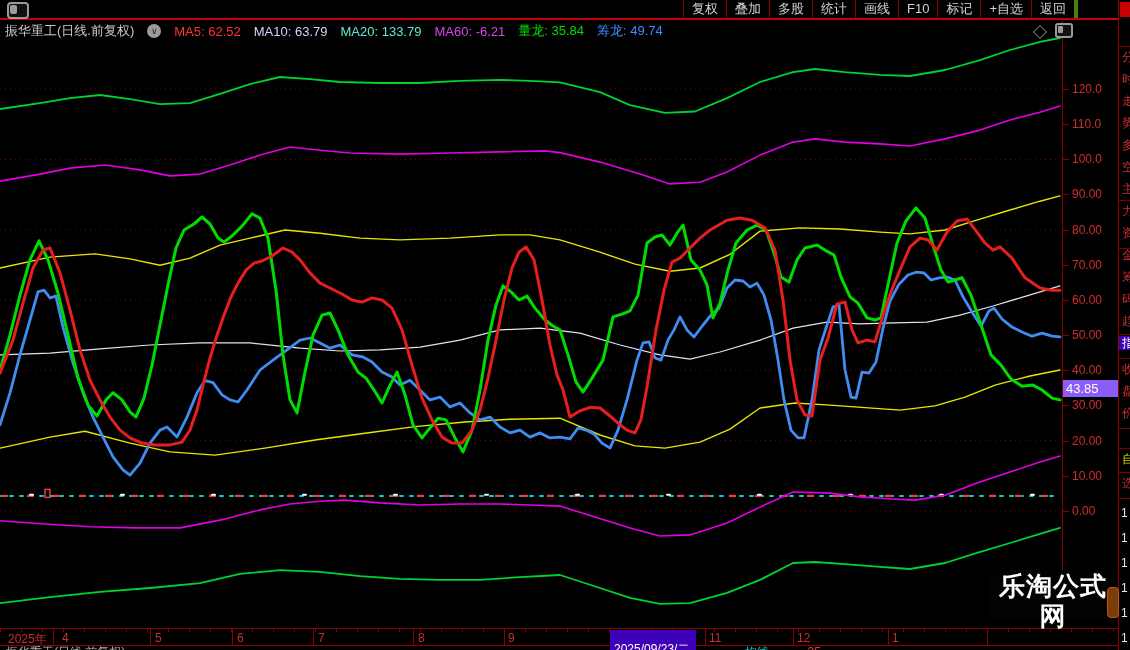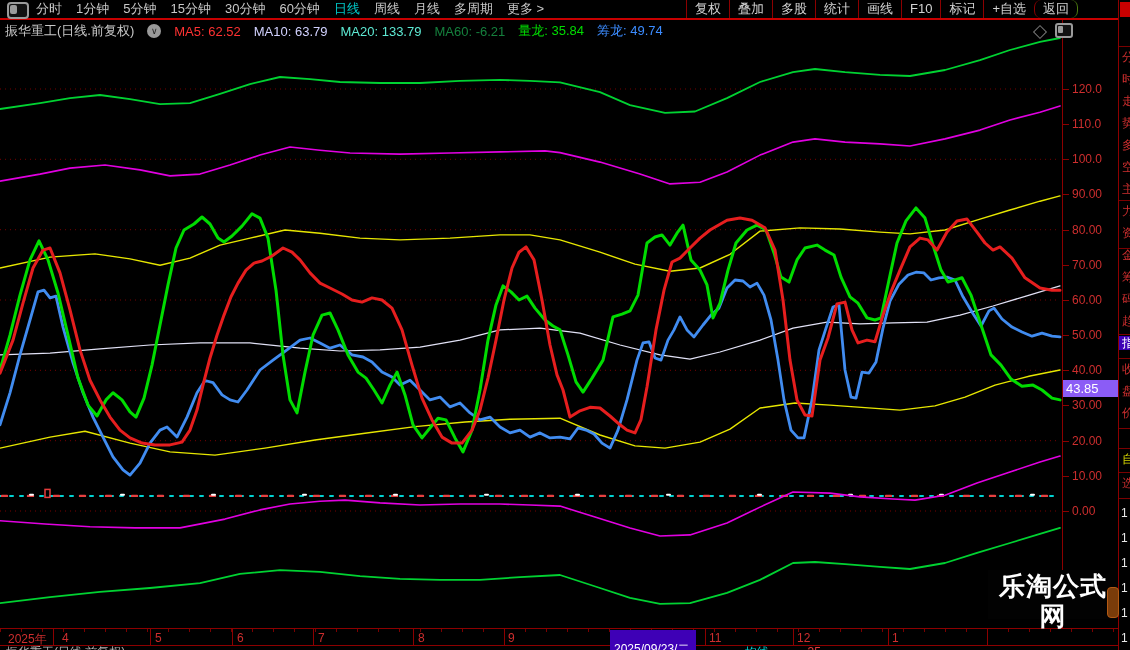--- a/index.html
+++ b/index.html
@@ -10,21 +10,21 @@
            border-bottom:2px solid #c80000;box-sizing:border-box;}
   .tb-icon{position:absolute;left:7px;top:2px;width:18px;height:13px;border:2px solid #9a9a9a;
            border-radius:4px;background:#111;}
   .tb-icon .half{position:absolute;left:1px;top:1px;width:7px;height:9px;background:#9a9a9a;border-radius:2px;}
   .tb-nav{position:absolute;left:36px;top:0;height:18px;display:flex;gap:14px;align-items:center;}
   .tb-nav .item{color:#c8c8c8;font-size:13px;white-space:nowrap;cursor:default;}
   .tb-nav .item.active{color:#00c8c8;}
   .tb-actions{position:absolute;right:52px;top:0;height:18px;display:flex;align-items:stretch;}
   .tb-actions .btn{color:#d2d2d2;font-size:13px;line-height:18px;padding:0 8px;
                    border-left:1px solid #8c0000;white-space:nowrap;}
-  .tb-actions .btn:last-child{border-right:1px solid #4d7c0f;border-radius:7px;}
+  .tb-actions .btn:last-child{border-right:4px solid #4d7c0f;}
   
   .title-row{position:absolute;left:5px;top:23px;height:16px;display:flex;gap:13px;align-items:center;z-index:5;}
   .title-row .name{color:#c8c8c8;font-size:13px;white-space:nowrap;}
   .drop-circle{width:14px;height:14px;border-radius:50%;background:#9a9a9a;color:#222;
                font-size:9px;line-height:14px;text-align:center;}
   .ind{font-size:13px;white-space:nowrap;}
   .corner-diamond{position:absolute;left:1035px;top:27px;width:8px;height:8px;
                   border:1px solid #787878;transform:rotate(45deg);z-index:6;}
   .corner-panel{position:absolute;left:1055px;top:23px;width:14px;height:11px;border:2px solid #9a9a9a;
                 border-radius:3px;z-index:6;background:#111;}
@@ -63,33 +63,20 @@
   
   .bsliver{position:absolute;left:0;top:646px;width:1118px;height:4px;overflow:hidden;z-index:2;background:#000;}
   .bsliver span{position:absolute;top:0;font-size:12px;line-height:12px;}
 </style>
 </head>
 <body>
 
 <div class="toolbar">
   <div class="tb-icon">
       <div class="half"></div>
-    </div>
-  <div class="tb-nav">
-      <div class="item">分时</div>
-      <div class="item">1分钟</div>
-      <div class="item">5分钟</div>
-      <div class="item">15分钟</div>
-      <div class="item">30分钟</div>
-      <div class="item">60分钟</div>
-      <div class="item active">日线</div>
-      <div class="item">周线</div>
-      <div class="item">月线</div>
-      <div class="item">多周期</div>
-      <div class="item">更多 &gt;</div>
     </div>
   <div class="tb-actions">
       <div class="btn">复权</div>
       <div class="btn">叠加</div>
       <div class="btn">多股</div>
       <div class="btn">统计</div>
       <div class="btn">画线</div>
       <div class="btn">F10</div>
       <div class="btn">标记</div>
       <div class="btn">+自选</div>
@@ -120,21 +107,21 @@
     <polyline points="0,373.1 13,340.1 23,303.2 33,268.0 43,250.1 50,248.0 60,272.9 70,309.8 80,349.9 90,380.2 100,399.9 110,417.1 120,430.1 130,437.9 142,443.1 155,444.9 170,444.9 182,442.1 190,430.1 197,410.1 203,385.1 210,358.0 217,335.2 224,315.1 231,296.8 238,283.1 246,270.1 254,263.1 262,261.0 272,256.0 283,248.0 292,252.2 300,259.9 310,272.9 320,283.1 330,288.0 342,294.0 352,300.0 362,302.1 372,297.9 382,300.0 392,308.1 402,329.9 412,365.1 422,398.1 432,419.9 442,437.1 452,443.1 462,443.1 472,430.1 480,410.1 488,378.1 496,340.1 504,300.0 512,268.0 519,252.2 526,246.9 534,259.9 542,300.0 550,345.0 557,374.9 563,390.0 570,417.1 580,410.8 590,407.3 600,408.0 610,416.0 620,424.8 627,430.1 635,432.9 641,419.6 647,386.9 656,329.9 664,290.2 672,262.0 680,258.1 690,248.0 700,238.1 710,230.0 727,220.2 740,218.1 752,220.2 765,227.9 775,250.1 783,300.0 790,360.1 797,399.9 805,415.0 812,416.0 820,360.1 828,338.0 837,303.9 845,302.1 852,329.9 858,342.9 867,340.1 875,341.8 883,315.1 891,291.9 900,270.1 910,246.9 920,238.1 928,239.9 937,250.1 947,232.1 957,220.9 967,219.1 977,232.1 985,243.0 993,250.1 1000,246.9 1012,258.1 1025,277.8 1040,288.0 1052,290.2 1060,290.2" fill="none" stroke="#e61e1e" stroke-width="3" stroke-linejoin="round" stroke-linecap="round"></polyline>
     <rect x="45" y="489.4" width="5" height="8" fill="none" stroke="#e63c3c" stroke-width="1.5"></rect>
   </svg>
 
 <div class="title-row">
   <span class="name">振华重工(日线.前复权)</span>
   <span class="drop-circle">∨</span>
 <div class="ind" style="color: rgb(255, 50, 50);">MA5: 62.52</div>
     <div class="ind" style="color: rgb(210, 210, 255);">MA10: 63.79</div>
     <div class="ind" style="color: #5eead4;">MA20: 133.79</div>
-    <div class="ind" style="color: #15803d;">MA60: -6.21</div>
+    <div class="ind" style="color: #d946ef;">MA60: -6.21</div>
     <div class="ind" style="color: rgb(0, 220, 0);">量龙: 35.84</div>
     <div class="ind" style="color: rgb(60, 140, 255);">筹龙: 49.74</div>
   </div>
 <span class="corner-diamond"></span>
 <span class="corner-panel">
     <span class="half"></span>
   </span>
 
 <div class="vax-line"></div>
 <div id="yaxis">

